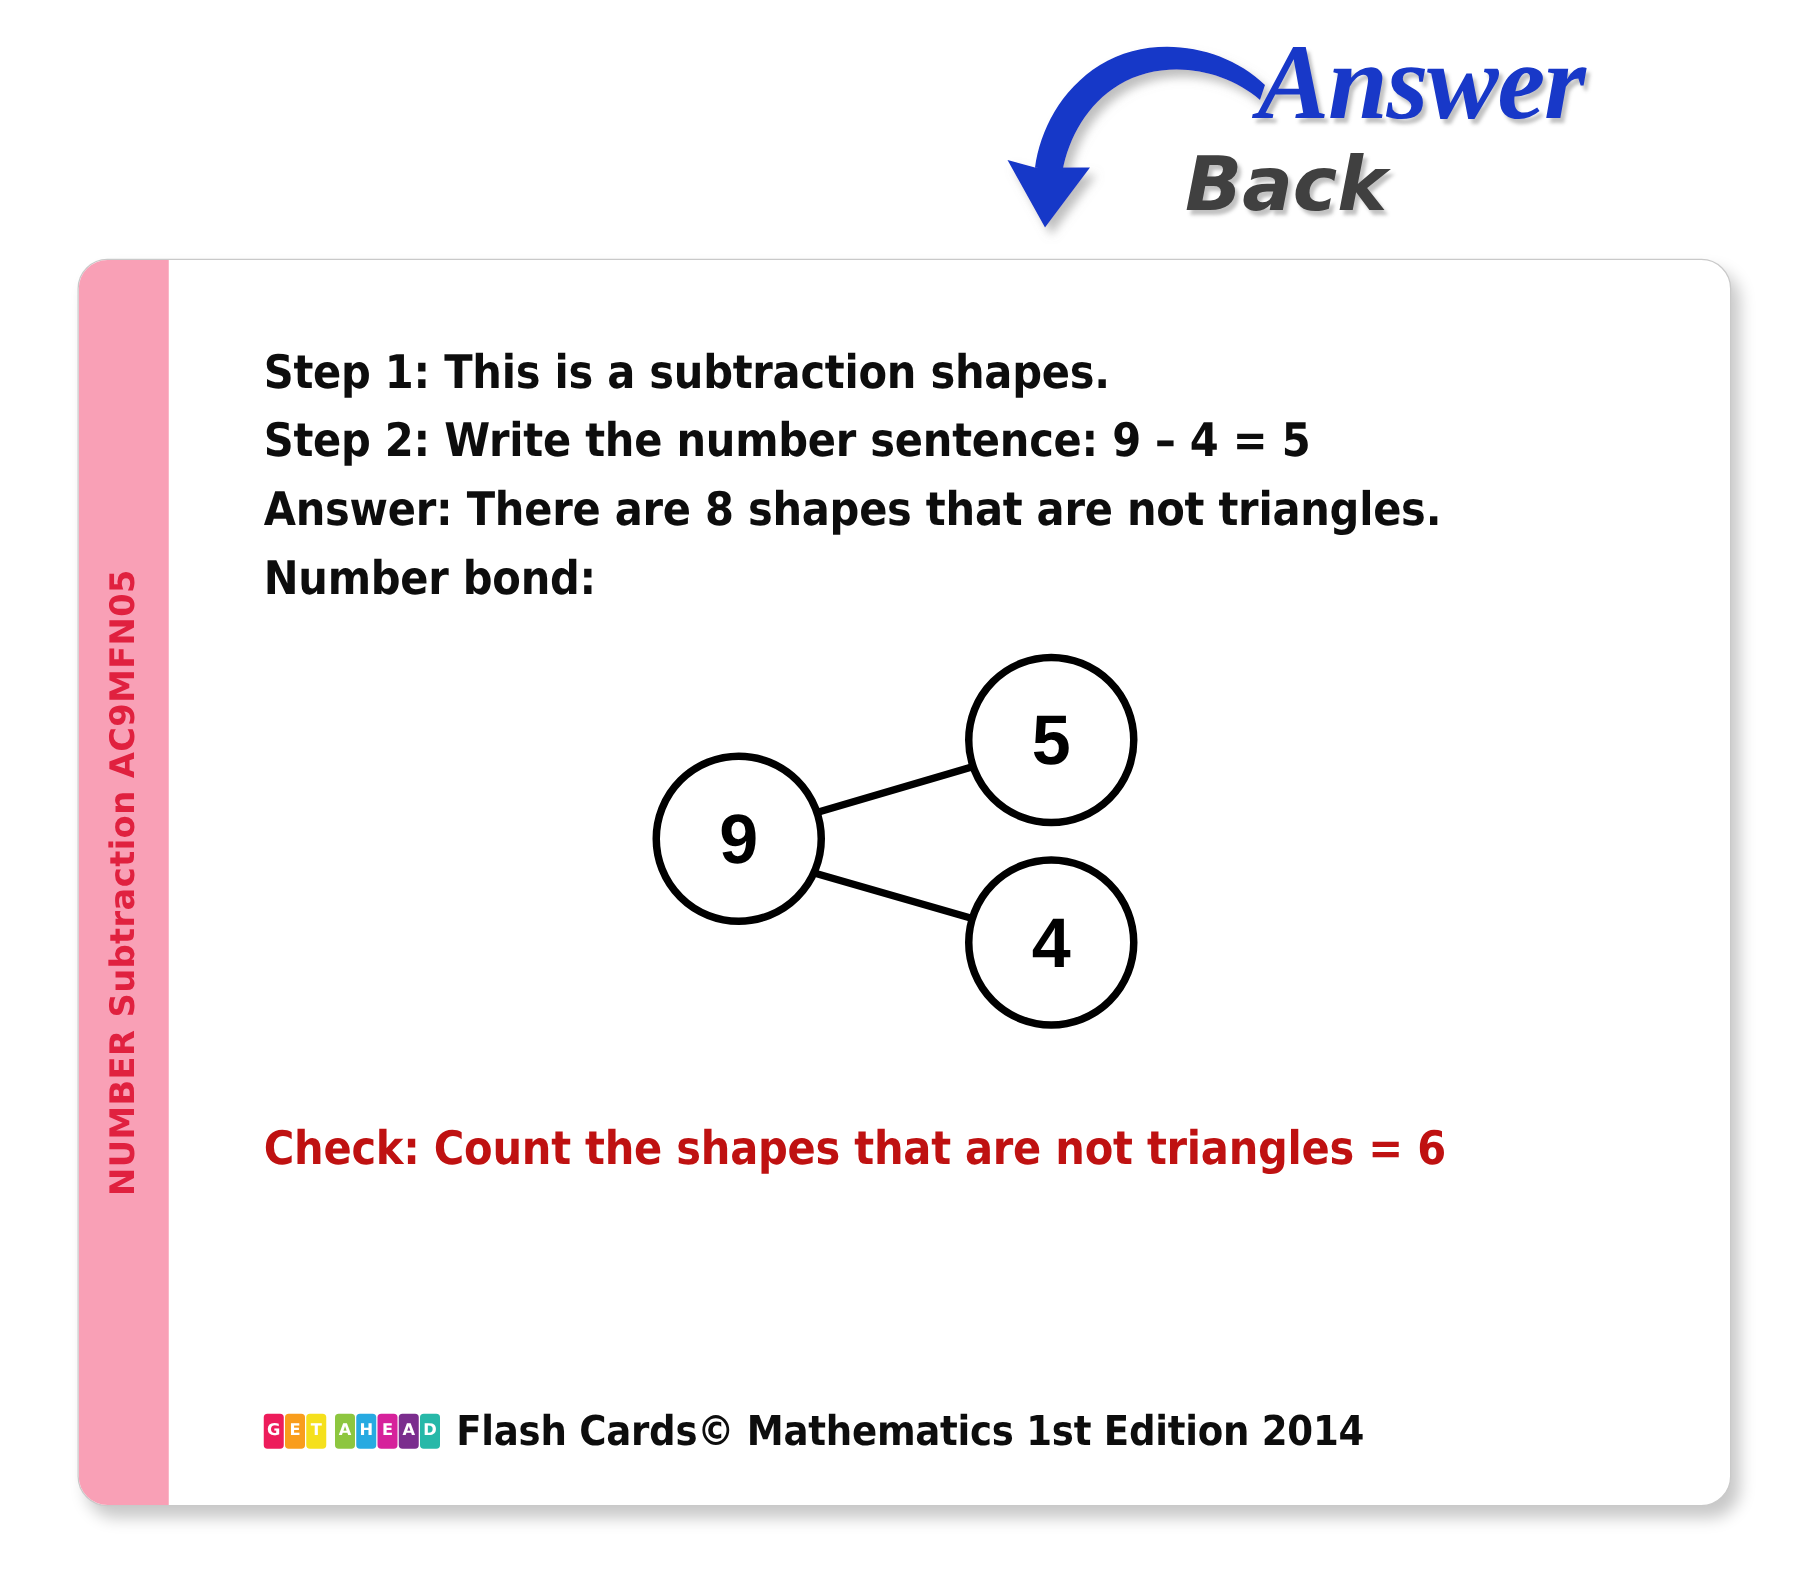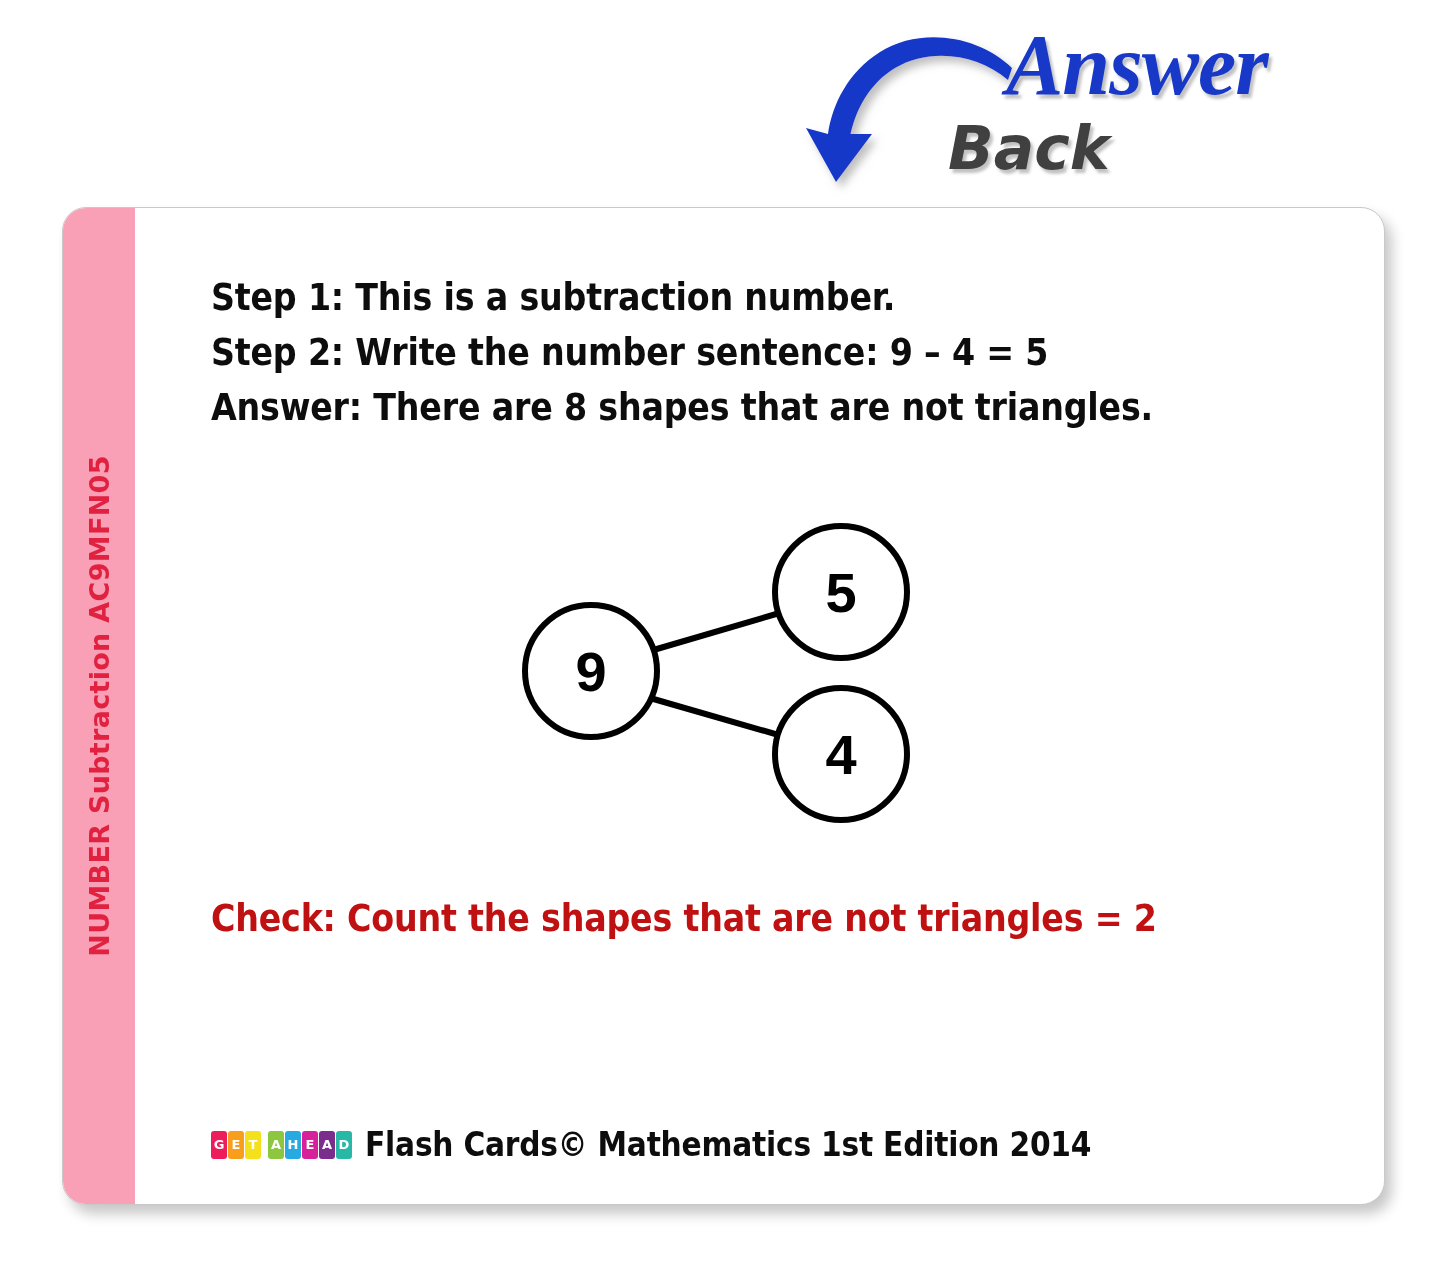--- a/index.html
+++ b/index.html
@@ -215,43 +215,44 @@
 
 <div id="flashcard">
 
   <div id="card-spine" style="background: rgb(249, 160, 182);">
     <div id="spine-label" style="color: rgb(224, 33, 63);">NUMBER Subtraction AC9MFN05</div>
   </div>
 
   <div id="card-body">
 
     <div id="answer-steps">
-      <div class="step-line">Step 1: This is a subtraction number.</div>
+      <div class="step-line">Step 1: This is a subtraction shapes.</div>
       <div class="step-line">Step 2: Write the number sentence: 9 – 4 = 5</div>
       <div class="step-line">Answer: There are 8 shapes that are not triangles.</div>
+      <div class="step-line">Number bond:</div>
     </div>
 
     <div id="number-bond">
       <svg width="460" height="340" viewBox="0 0 460 340" xmlns="http://www.w3.org/2000/svg">
 
         <line x1="155" y1="143" x2="288" y2="104" stroke="#000000" stroke-width="6" stroke-linecap="round"></line>
         <line x1="155" y1="190" x2="287" y2="228" stroke="#000000" stroke-width="6" stroke-linecap="round"></line>
 
         <circle cx="96" cy="163" r="66" fill="#ffffff" stroke="#000000" stroke-width="6"></circle>
         <text id="bond-val-0" x="96" y="163" text-anchor="middle" dominant-baseline="central" font-family="Liberation Sans, sans-serif" font-weight="bold" font-size="56" fill="#000000">9</text>
 
         <circle cx="346" cy="84" r="66" fill="#ffffff" stroke="#000000" stroke-width="6"></circle>
         <text id="bond-val-1" x="346" y="84" text-anchor="middle" dominant-baseline="central" font-family="Liberation Sans, sans-serif" font-weight="bold" font-size="56" fill="#000000">5</text>
 
         <circle cx="346" cy="246" r="66" fill="#ffffff" stroke="#000000" stroke-width="6"></circle>
         <text id="bond-val-2" x="346" y="246" text-anchor="middle" dominant-baseline="central" font-family="Liberation Sans, sans-serif" font-weight="bold" font-size="56" fill="#000000">4</text>
       </svg>
     </div>
 
-    <div id="check-line" style="color: rgb(191, 17, 17);">Check: Count the shapes that are not triangles = 2</div>
+    <div id="check-line" style="color: rgb(191, 17, 17);">Check: Count the shapes that are not triangles = 6</div>
 
     <div id="card-footer">
       <div id="brand-logo">
         <div class="logo-group" id="logo-word-one">
             <div class="logo-tile" style="background: rgb(237, 28, 91);">G</div>
             <div class="logo-tile" style="background: rgb(249, 157, 28);">E</div>
             <div class="logo-tile" style="background: rgb(245, 224, 28);">T</div>
           </div>
         <div class="logo-gap"></div>
         <div class="logo-group" id="logo-word-two">

